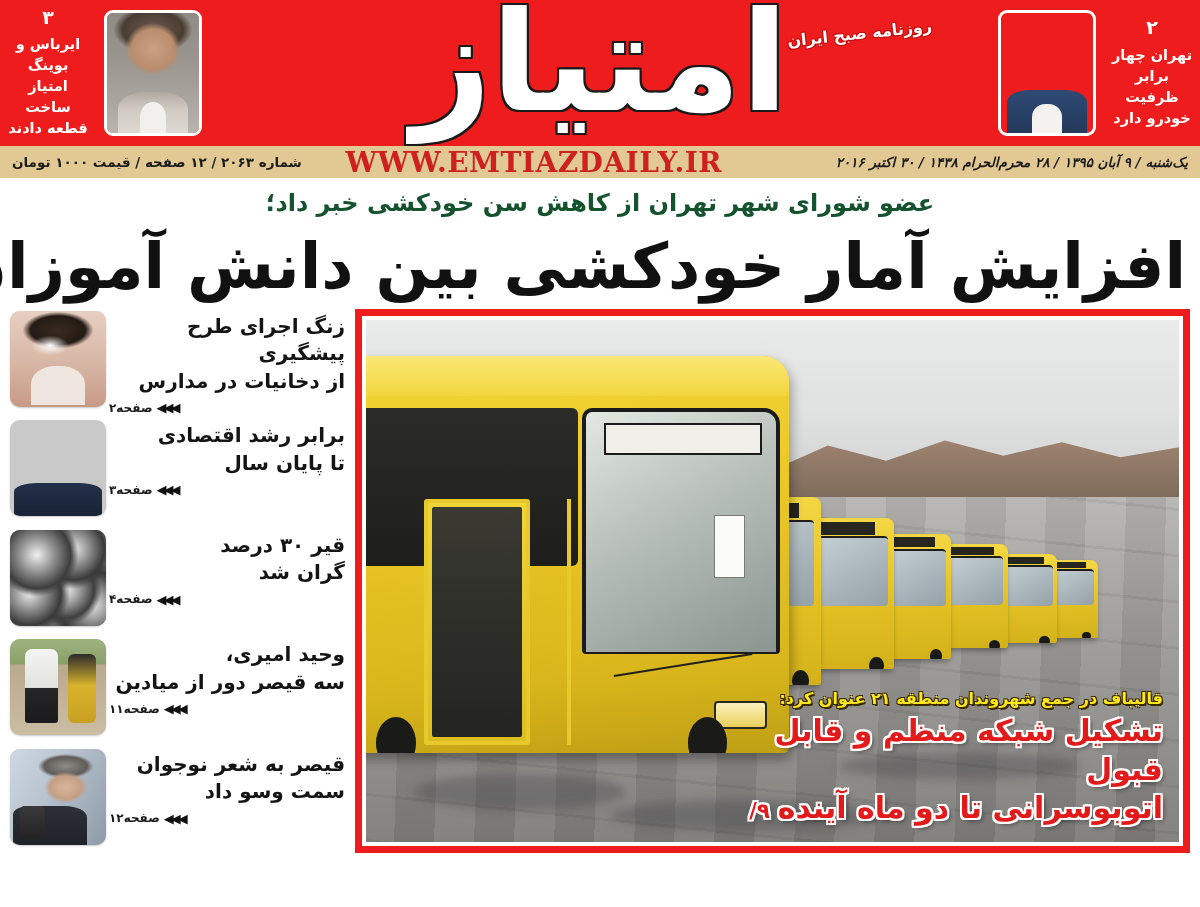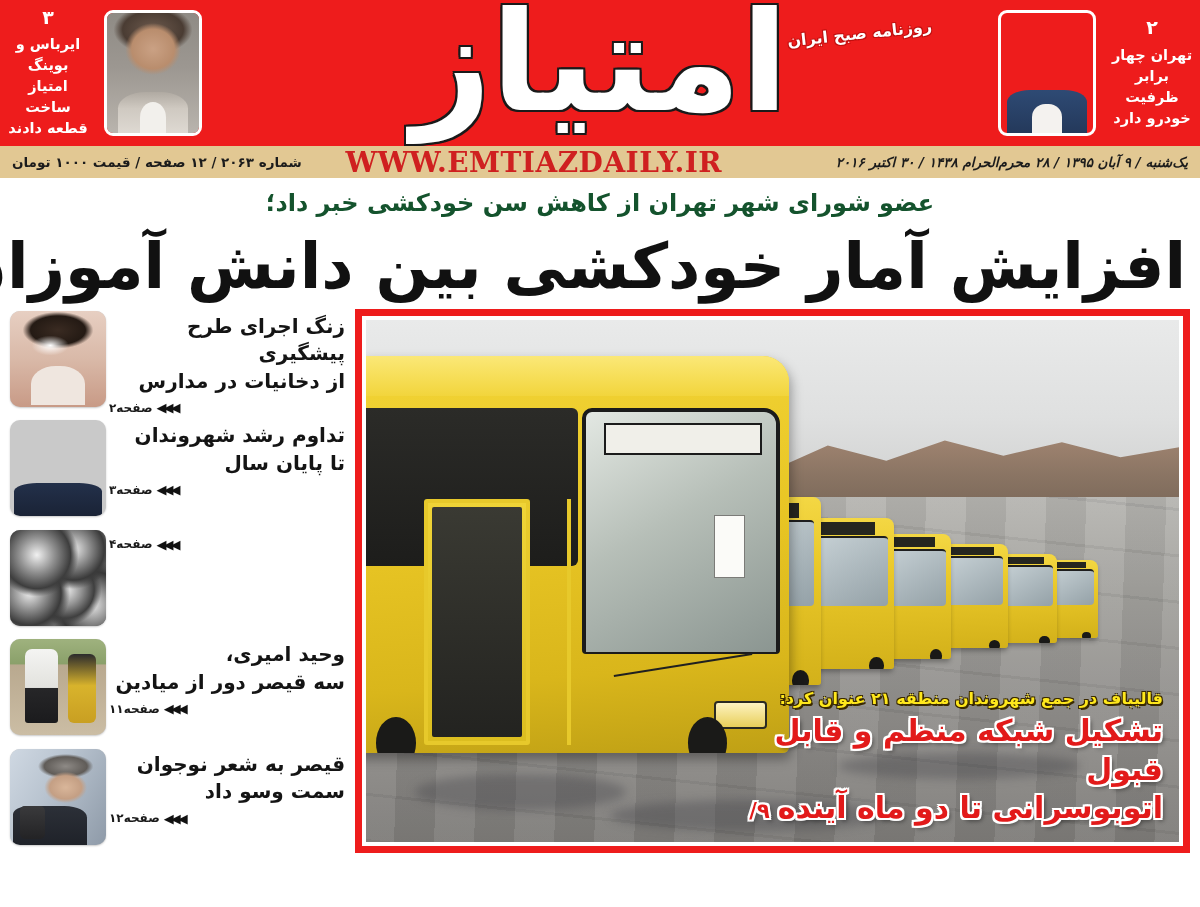--- a/index.html
+++ b/index.html
@@ -691,34 +691,36 @@
             <span>صفحه۲</span>
           </div>
         </div>
         <div class="side-thumb">
             <div class="ph t-smoke" style="position:absolute;inset:0;"></div>
           </div>
       </div>
 
       <div class="side-item">
         <div class="side-text">
-          <div class="side-title">تداوم رشد شهروندان
+          <div class="side-title">برابر رشد اقتصادی
 تا پایان سال</div>
           <div class="side-page">
             <span class="arrows">◀◀◀</span>
             <span>صفحه۳</span>
           </div>
         </div>
         <div class="side-thumb">
             <div class="ph t-econ" style="position:absolute;inset:0;"></div>
           </div>
       </div>
 
       <div class="side-item">
         <div class="side-text">
+          <div class="side-title">قیر ۳۰ درصد
+گران شد</div>
           <div class="side-page">
             <span class="arrows">◀◀◀</span>
             <span>صفحه۴</span>
           </div>
         </div>
         <div class="side-thumb">
             <div class="ph t-bitumen" style="position:absolute;inset:0;"></div>
           </div>
       </div>
 

